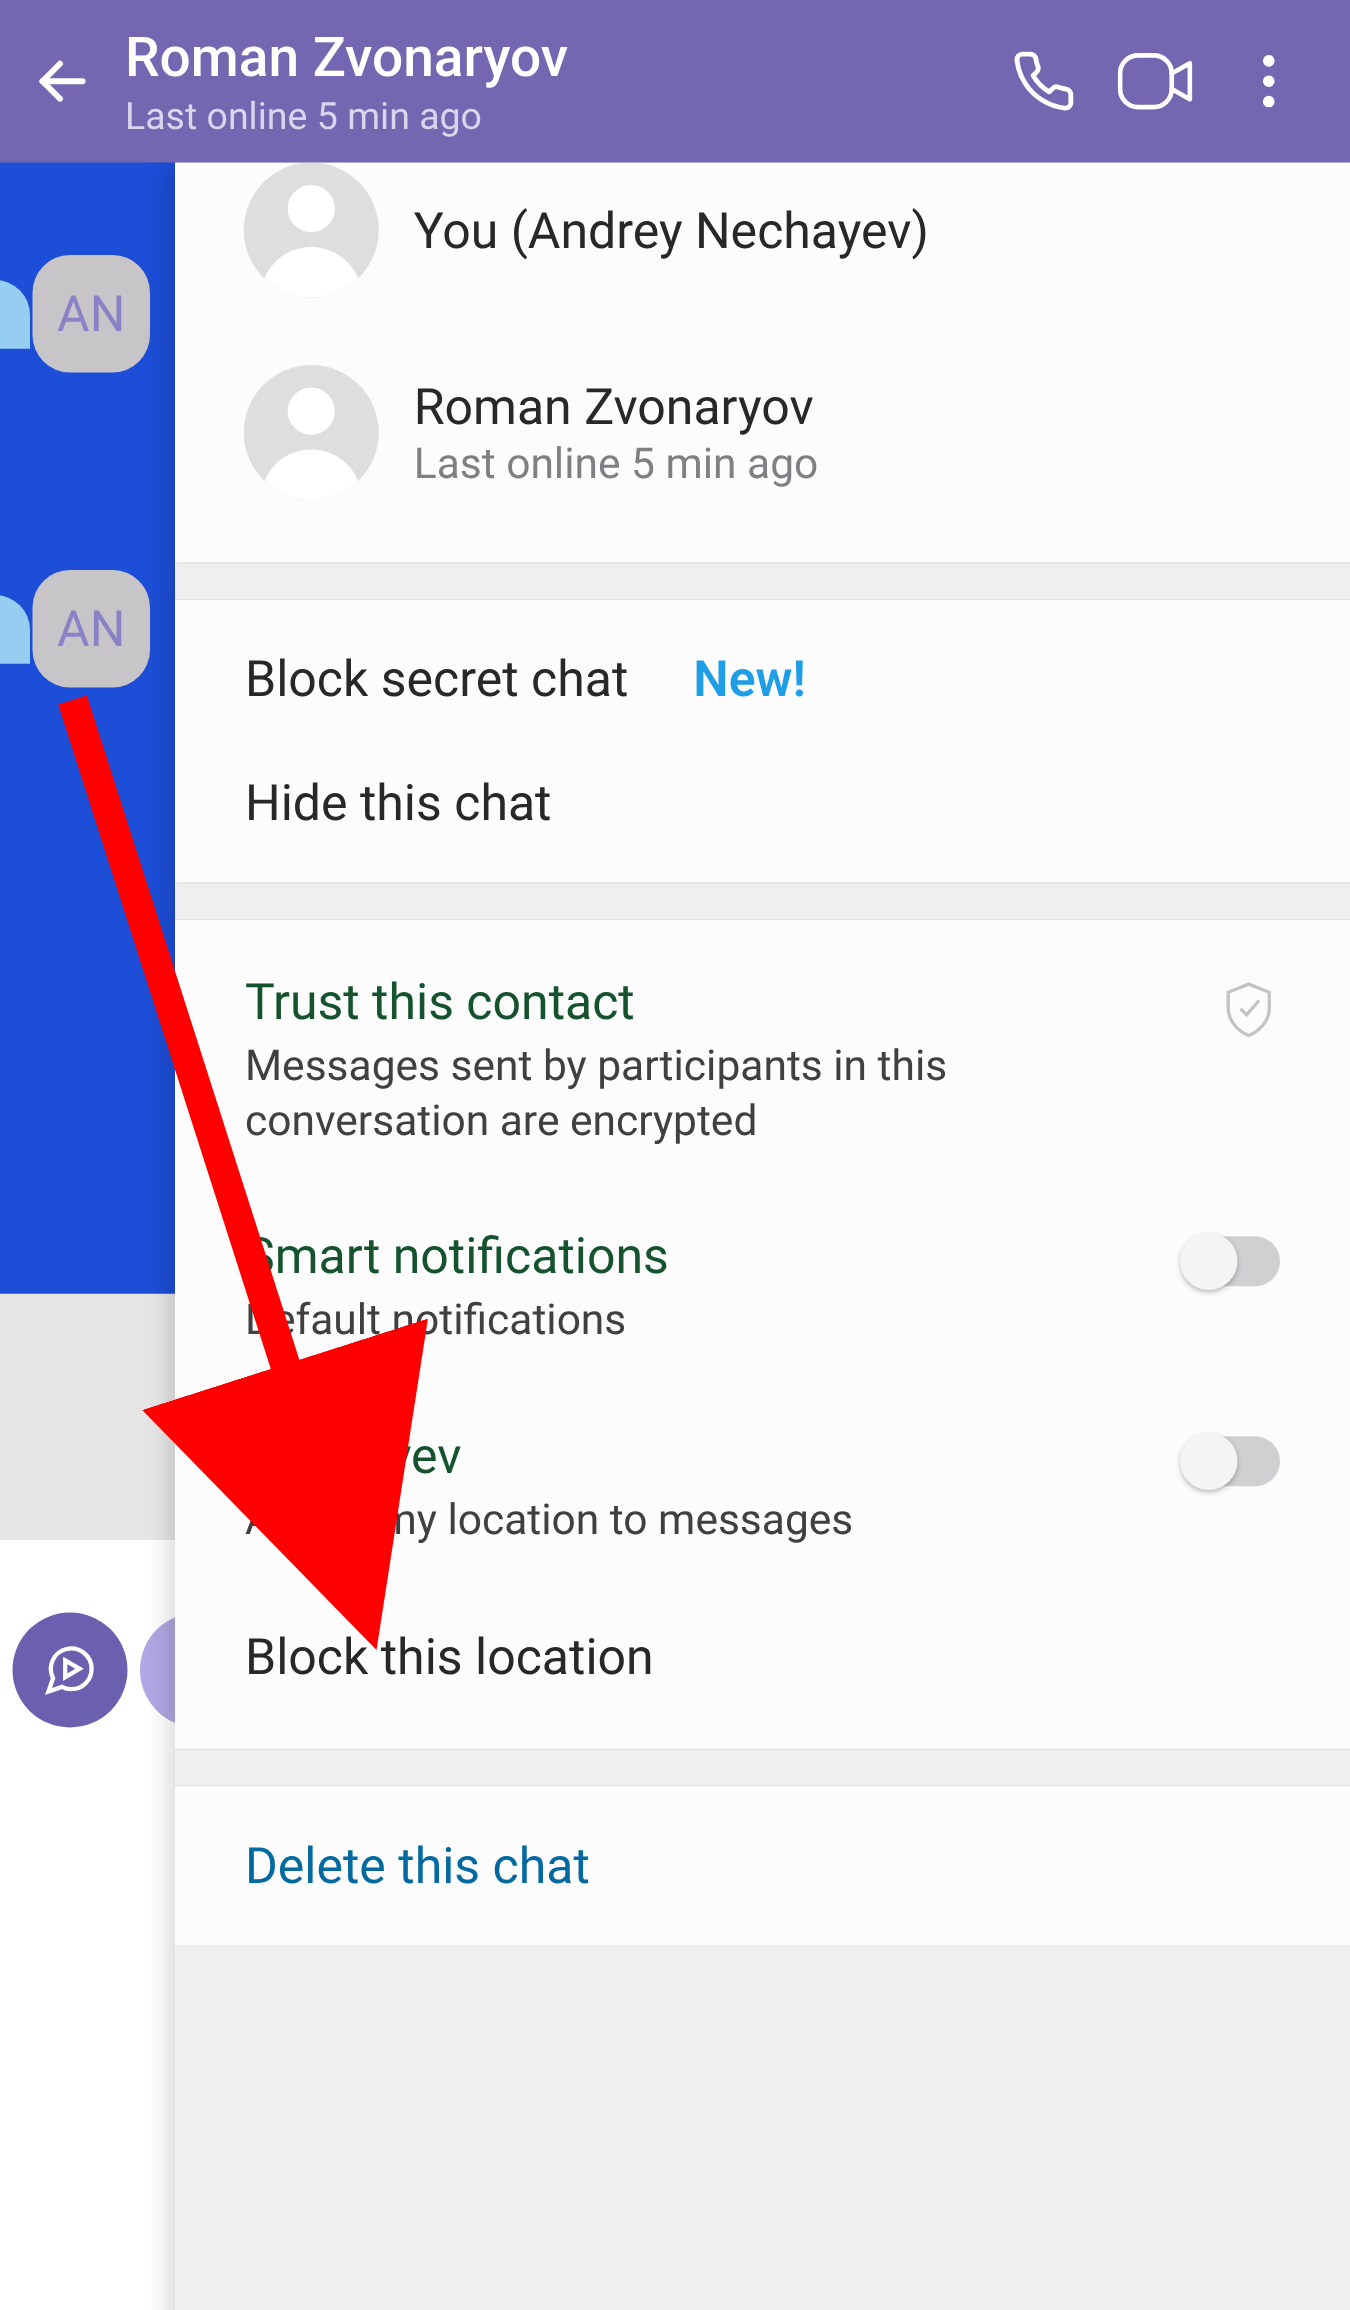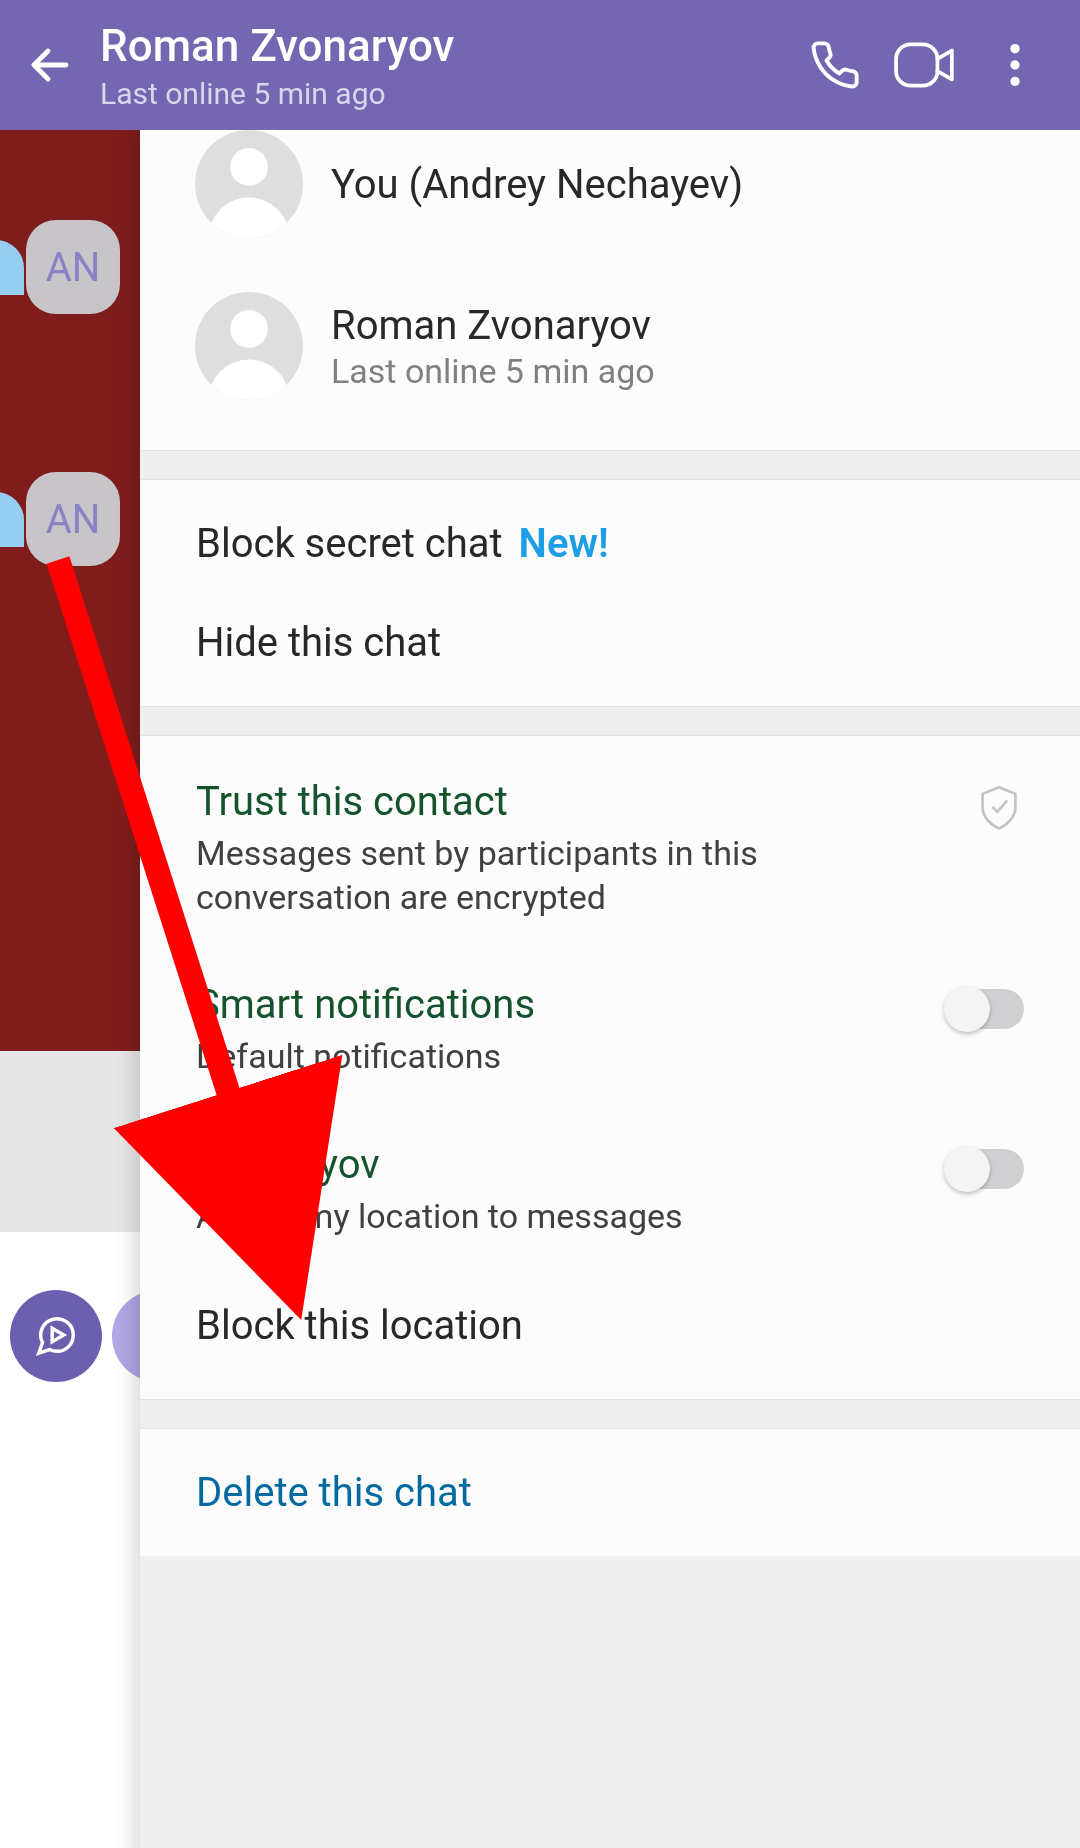--- a/index.html
+++ b/index.html
@@ -17,25 +17,25 @@
   }
   .header .back { width: 60px; height: 60px; display: flex; align-items: center; justify-content: center; margin-right: 20px; }
   .header .title-block { flex: 1; }
   .header .title { font-size: 44px; font-weight: 500; color: #fff; }
   .header .subtitle { font-size: 30px; color: #d9d6ec; margin-top: 4px; }
   .header .icon-btn { width: 90px; height: 90px; display: flex; align-items: center; justify-content: center; }
 
   
   .chat-strip {
     position: absolute;
-    top: 130px;
+    top: 114px;
     left: 0;
     width: 140px;
     height: 921px;
-    background: #7f1d1d;
+    background: #1d4ed8;
     z-index: 1;
   }
   .chat-strip .bubble-row { position: absolute; left: 0; width: 140px; display: flex; align-items: center; }
   .bubble-row.one { top: 90px; }
   .bubble-row.two { top: 342px; }
   .tail {
     width: 30px; height: 55px;
     background: #95cef0;
     border-top-right-radius: 28px;
     border-bottom-right-radius: 0;
@@ -95,21 +95,21 @@
   }
   .p-name { font-size: 40px; color: #26282a; font-weight: 400; }
   .p-sub { font-size: 34px; color: #808084; margin-top: 2px; }
 
   .menu-item {
     padding: 26px 56px;
     font-size: 40px;
     color: #26282a;
   }
   .menu-item.with-badge { display: flex; align-items: baseline; gap: 16px; }
-  .badge-new { color: #1e9ee6; font-weight: 600; }
+  .badge-new { color: #1e9ee6; font-weight: 600; margin-left: 36px; }
 
   .setting {
     padding: 28px 56px 34px 56px;
     display: flex;
     align-items: flex-start;
     gap: 24px;
   }
   .setting .txt { flex: 1; }
   .setting .s-title { font-size: 40px; color: #14532d; }
   .setting .s-sub { font-size: 34px; color: #404040; margin-top: 6px; max-width: 580px; line-height: 1.3; }
@@ -252,21 +252,21 @@
         <div class="s-title">Smart notifications</div>
         <div class="s-sub">Default notifications</div>
       </div>
       <div class="toggle">
           <div class="knob"></div>
         </div>
     </div>
 
     <div class="setting">
       <div class="txt">
-        <div class="s-title">Zvonaryov</div>
+        <div class="s-title">Nechayev</div>
         <div class="s-sub">Attach my location to messages</div>
       </div>
       <div class="toggle">
           <div class="knob"></div>
         </div>
     </div>
 
     <div class="menu-item" style="padding-top:30px;padding-bottom:36px">
       <span>Block this location</span>
     </div>

